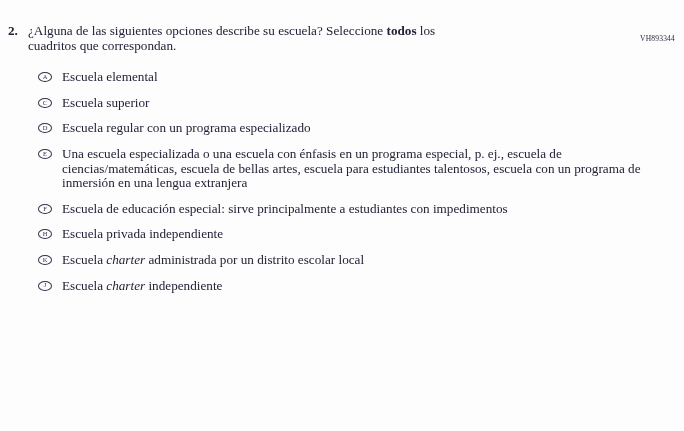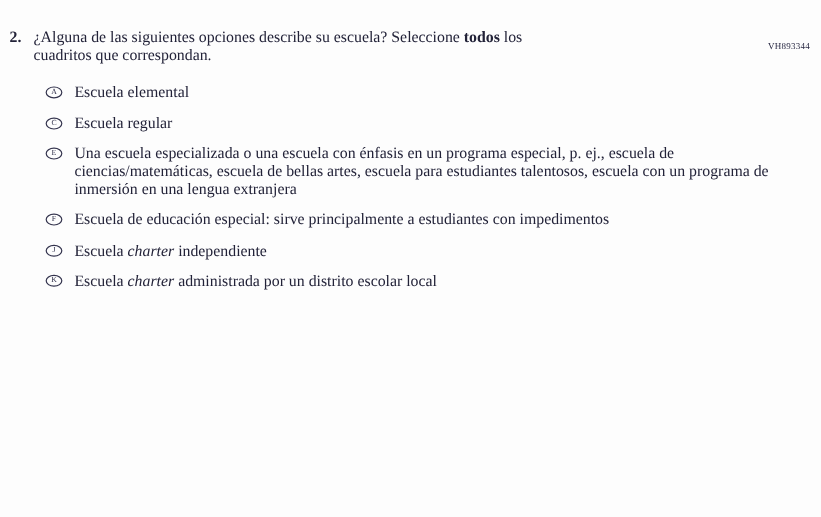--- a/index.html
+++ b/index.html
@@ -50,33 +50,41 @@
     <span class="qtext"><span>¿Alguna de las siguientes opciones describe su escuela? Seleccione </span><span class="b">todos</span><span> los cuadritos que correspondan.</span></span>
   </div>
 
   <div class="options" id="options-container">
       <div class="option">
         <span class="bubble">A</span>
         <span class="otext"><span>Escuela elemental</span></span>
       </div>
       <div class="option">
         <span class="bubble">C</span>
-        <span class="otext"><span>Escuela regular</span></span>
+        <span class="otext"><span>Escuela superior</span></span>
+      </div>
+      <div class="option">
+        <span class="bubble">D</span>
+        <span class="otext"><span>Escuela regular con un programa especializado</span></span>
       </div>
       <div class="option">
         <span class="bubble">E</span>
         <span class="otext"><span>Una escuela especializada o una escuela con énfasis en un programa especial, p. ej., escuela de ciencias/matemáticas, escuela de bellas artes, escuela para estudiantes talentosos, escuela con un programa de inmersión en una lengua extranjera</span></span>
       </div>
       <div class="option">
         <span class="bubble">F</span>
         <span class="otext"><span>Escuela de educación especial: sirve principalmente a estudiantes con impedimentos</span></span>
       </div>
       <div class="option">
-        <span class="bubble">J</span>
-        <span class="otext"><span>Escuela </span><span class="it">charter</span><span> independiente</span></span>
+        <span class="bubble">H</span>
+        <span class="otext"><span>Escuela privada independiente</span></span>
       </div>
       <div class="option">
         <span class="bubble">K</span>
         <span class="otext"><span>Escuela </span><span class="it">charter</span><span> administrada por un distrito escolar local</span></span>
+      </div>
+      <div class="option">
+        <span class="bubble">J</span>
+        <span class="otext"><span>Escuela </span><span class="it">charter</span><span> independiente</span></span>
       </div>
     </div>
 
 </div>
 
 </body></html>

